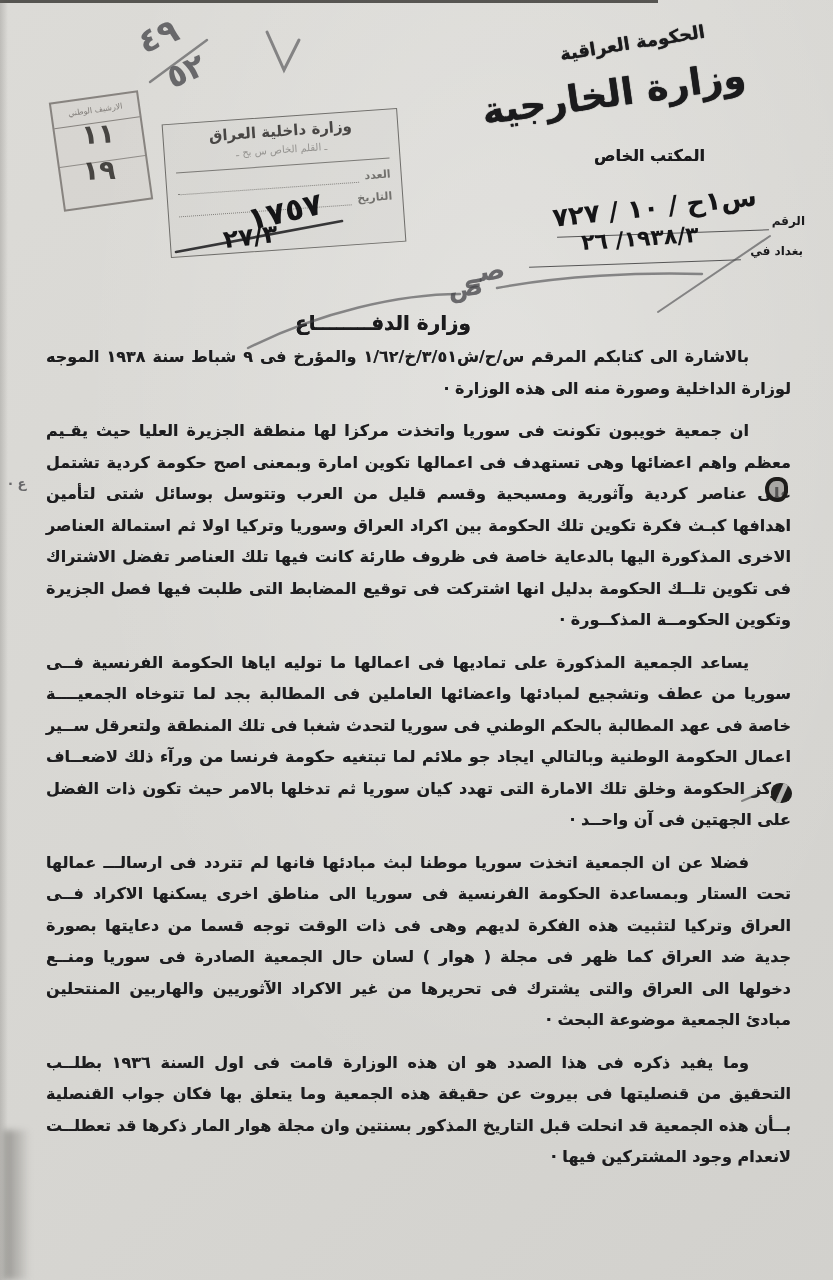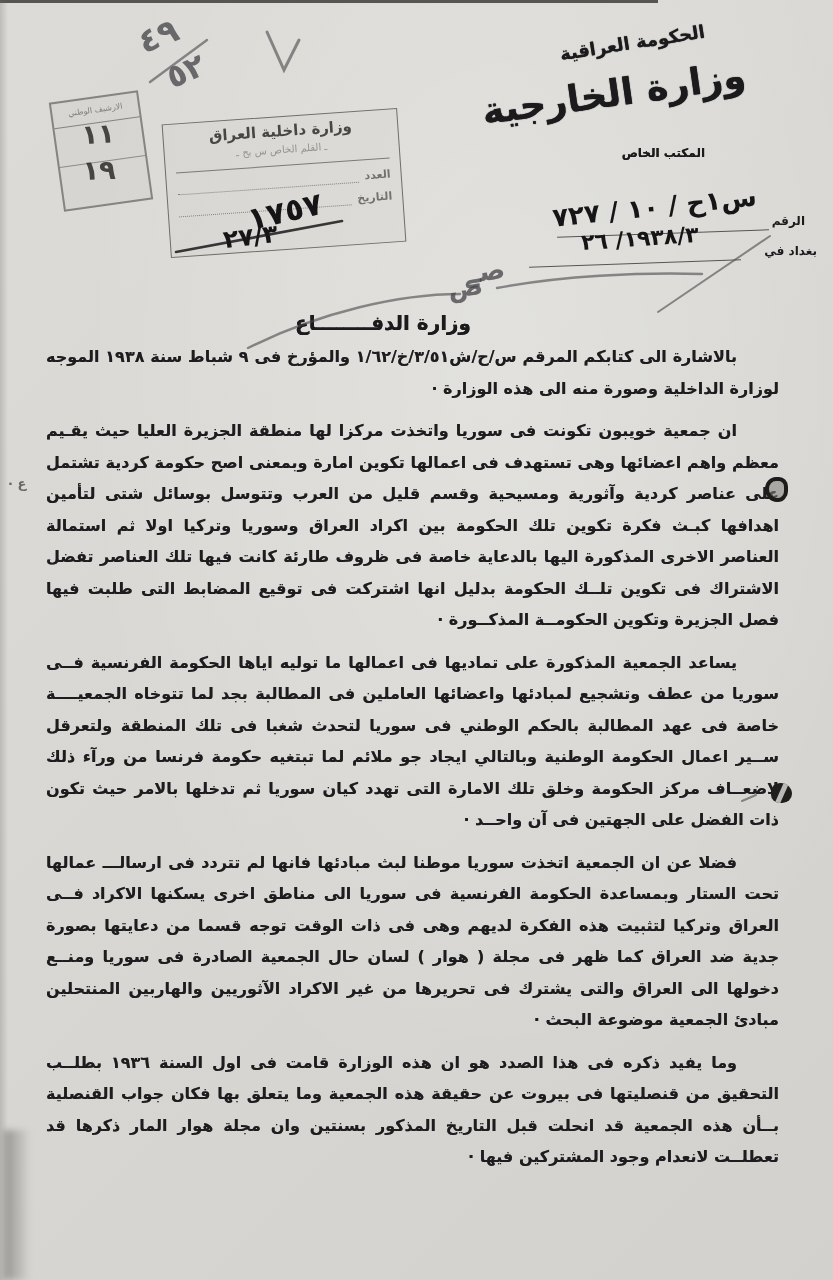--- a/index.html
+++ b/index.html
@@ -12,21 +12,21 @@
     direction:rtl;
     color:#1c1c1e;
   }
   .abs{position:absolute;}
   .ink{color:#1b1b1d;font-weight:700;}
   .pencil{color:rgba(72,72,75,.78);font-weight:700;}
 
   
   .lh-gov{top:32px;right:128px;font-size:18px;font-weight:700;transform:rotate(-9deg);letter-spacing:1px;text-shadow:0 0 1px #222;}
   .lh-min{top:72px;right:86px;font-size:37px;font-weight:700;transform:rotate(-8deg);text-shadow:0 0 1px #111;}
-  .lh-off{top:146px;right:128px;font-size:12px;font-weight:700;text-shadow:0 0 .5px #222;}
+  .lh-off{top:146px;right:128px;font-size:16px;font-weight:700;text-shadow:0 0 .5px #222;}
 
   
   .ref-label{font-size:12px;font-weight:700;}
   .ref-line{height:0;border-top:1.3px solid rgba(40,40,42,.75);}
   .hand{font-weight:700;color:#151517;white-space:nowrap;}
 
   
   .arch-stamp{
     left:56px;top:96px;width:86px;height:106px;
     border:2.5px solid rgba(55,50,46,.5);
@@ -56,21 +56,21 @@
   
   .addressee{top:283px;right:362px;font-size:20px;font-weight:700;letter-spacing:.5px;text-shadow:0 0 .6px #111;margin-top:28px;}
 
   
   .body-text{
     top:341px;right:42px;left:46px;position:absolute;
     font-size:16px;line-height:31.5px;font-weight:700;
     text-align:justify;color:#1d1d1f;
     text-shadow:0 0 .4px rgba(20,20,20,.55);
   }
-  .body-text p{margin:0 12px 11px 0;text-indent:42px;}
+  .body-text p{margin:0 0 11px 0;text-indent:42px;}
 
   
   .blob1{left:765px;top:477px;width:15px;height:17px;border:4px solid #1d1c1a;border-radius:55% 45% 50% 60%;background:rgba(130,128,124,.55);}
   .blob2{left:771px;top:783px;width:21px;height:20px;background:#201f1d;border-radius:48% 60% 52% 46%;overflow:hidden;}
   .blob2-slash{position:absolute;left:8px;top:-2px;width:5px;height:26px;background:rgba(215,214,210,.85);transform:rotate(24deg);}
   .edge-left-low{left:4px;top:1130px;width:26px;height:150px;
     background:linear-gradient(to right, rgba(85,83,79,.5), rgba(85,83,79,0));filter:blur(3px);}
   .edge-left{left:0;top:0;width:8px;height:1280px;background:linear-gradient(to right, rgba(100,98,94,.25), rgba(0,0,0,0));}
   .edge-top{left:0;top:0;width:658px;height:3px;background:#34332f;opacity:.8;}
   .margin-mark{left:8px;top:476px;font-size:13px;}
@@ -111,21 +111,21 @@
       <span class="dots"></span>
     </div>
   </div>
 
   <div class="abs hand" style="top:193px;right:510px;font-size:31px;transform:rotate(-13deg);letter-spacing:3px;">١٧٥٧</div>
   <div class="abs hand" style="top:222px;right:555px;font-size:25px;transform:rotate(-7deg);">٢٧/٣</div>
 
   <div class="abs ink ref-label" style="top:214px;right:28px;">الرقم</div>
   <div class="abs ref-line" style="top:233px;right:64px;width:212px;transform:rotate(-2deg);"></div>
   <div class="abs hand" style="top:192px;right:76px;font-size:26px;transform:rotate(-6deg);letter-spacing:1px;">س١ح / ١٠ / ٧٢٧</div>
-  <div class="abs ink ref-label" style="top:244px;right:16px;">بغداد في</div>
+  <div class="abs ink ref-label" style="top:244px;right:30px;">بغداد في</div>
   <div class="abs ref-line" style="top:263px;right:92px;width:212px;transform:rotate(-2deg);"></div>
   <div class="abs hand" style="top:226px;right:134px;font-size:22px;transform:rotate(-4deg);letter-spacing:1px;">١٩٣٨/٣/ ٢٦</div>
 
   <div class="abs pencil" style="top:256px;right:328px;font-size:27px;transform:rotate(-8deg);">صے</div>
   <div class="abs pencil" style="top:272px;right:350px;font-size:26px;transform:rotate(-6deg);">ص</div>
 
   <div class="abs ink addressee">وزارة الدفــــــــاع</div>
 
   <div class="body-text">
     <p>بالاشارة الى كتابكم المرقم س/ح/ش٣/٥١/خ/١/٦٢ والمؤرخ فى ٩ شباط سنة ١٩٣٨ الموجه لوزارة الداخلية وصورة منه الى هذه الوزارة ·</p>

